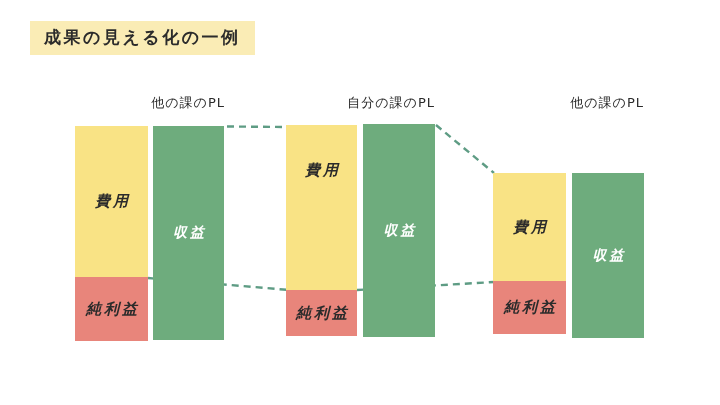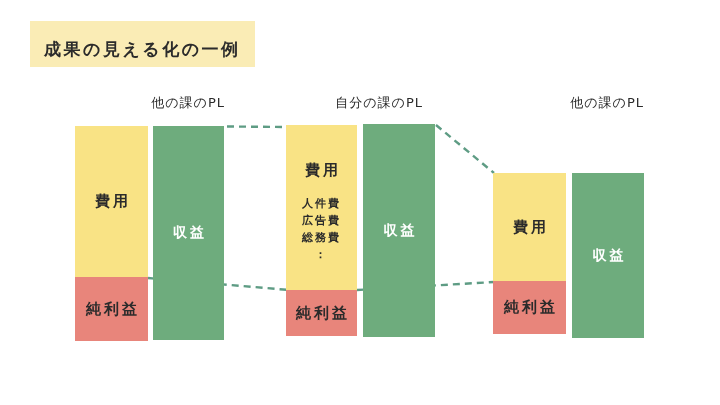--- a/index.html
+++ b/index.html
@@ -8,50 +8,51 @@
     background:#ffffff;
     font-family:"DejaVu Sans","Liberation Sans",sans-serif;
     color:var(--ink,#2b2b2b);
     overflow:hidden;
   }
   .canvas { position:relative; width:720px; height:405px; background:#fff; }
 
   .title {
     position:absolute; left:30px; top:21px;
     background:var(--title-bg,#FAECB5);
-    padding:17px 14px 6px 14px;
+    padding:5px 14px 6px 14px;
     font-size:17px; font-weight:bold; letter-spacing:2.5px;
     white-space:nowrap;
   }
 
   .lines { position:absolute; left:0; top:0; z-index:0; }
   .lines line {
     stroke:var(--dash,#5E9C84);
     stroke-width:2.4;
     stroke-dasharray:7 5;
   }
 
   .group-label {
     position:absolute; top:94px; height:18px;
     font-size:13px; letter-spacing:1px;
     text-align:right; white-space:nowrap;
     z-index:1;
   }
   .gl1 { left:75px;  width:150px; }
-  .gl2 { left:273px; width:150px; }
+  .gl2 { left:285px; width:150px; }
   .gl3 { left:493px; width:151px; }
 
   .bar {
     position:absolute; z-index:1;
     display:flex; align-items:center; justify-content:center;
   }
   .seg-label {
     font-size:15px; font-weight:bold;
     letter-spacing:3px; margin-right:-3px;
     white-space:nowrap;
+    font-style:italic;
   }
   .expense, .profit { background:var(--yellow,#F9E385); }
   .profit { background:var(--salmon,#E8857B); }
   .revenue { background:var(--green,#6EAC7D); }
   .revenue .seg-label { color:var(--revenue-text,#ffffff); font-size:14px; }
 
   
   .g1-expense { left:75px;  top:126px; width:73px; height:151px; }
   .g1-profit  { left:75px;  top:277px; width:73px; height:64px; }
   .g1-revenue { left:153px; top:126px; width:71px; height:214px; }
@@ -99,26 +100,20 @@
   </div>
   <div class="bar profit g1-profit">
     <span class="seg-label">純利益</span>
   </div>
   <div class="bar revenue g1-revenue">
     <span class="seg-label">収益</span>
   </div>
 
   <div class="bar expense g2-expense">
     <span class="seg-label">費用</span>
-    <div class="items">
-      <div>人件費</div>
-      <div>広告費</div>
-      <div>総務費</div>
-      <div>：</div>
-    </div>
   </div>
   <div class="bar profit g2-profit">
     <span class="seg-label">純利益</span>
   </div>
   <div class="bar revenue g2-revenue">
     <span class="seg-label">収益</span>
   </div>
 
   <div class="bar expense g3-expense">
     <span class="seg-label">費用</span>

